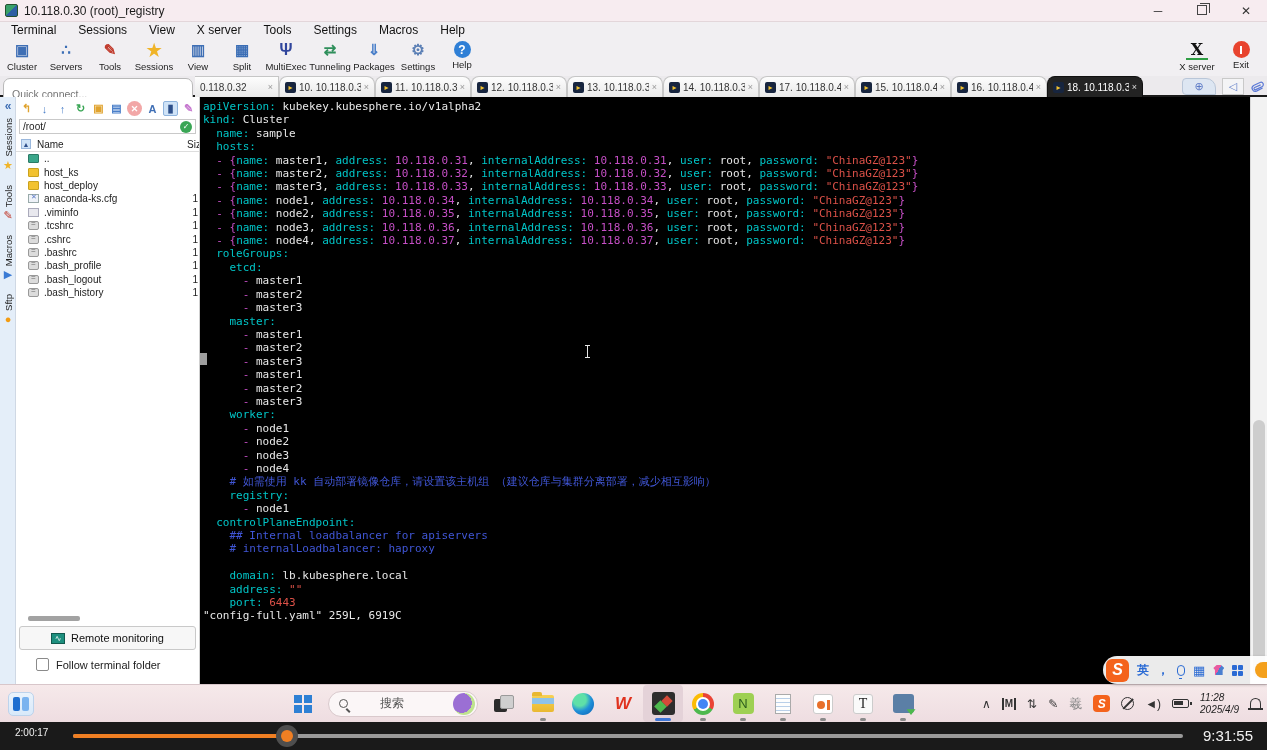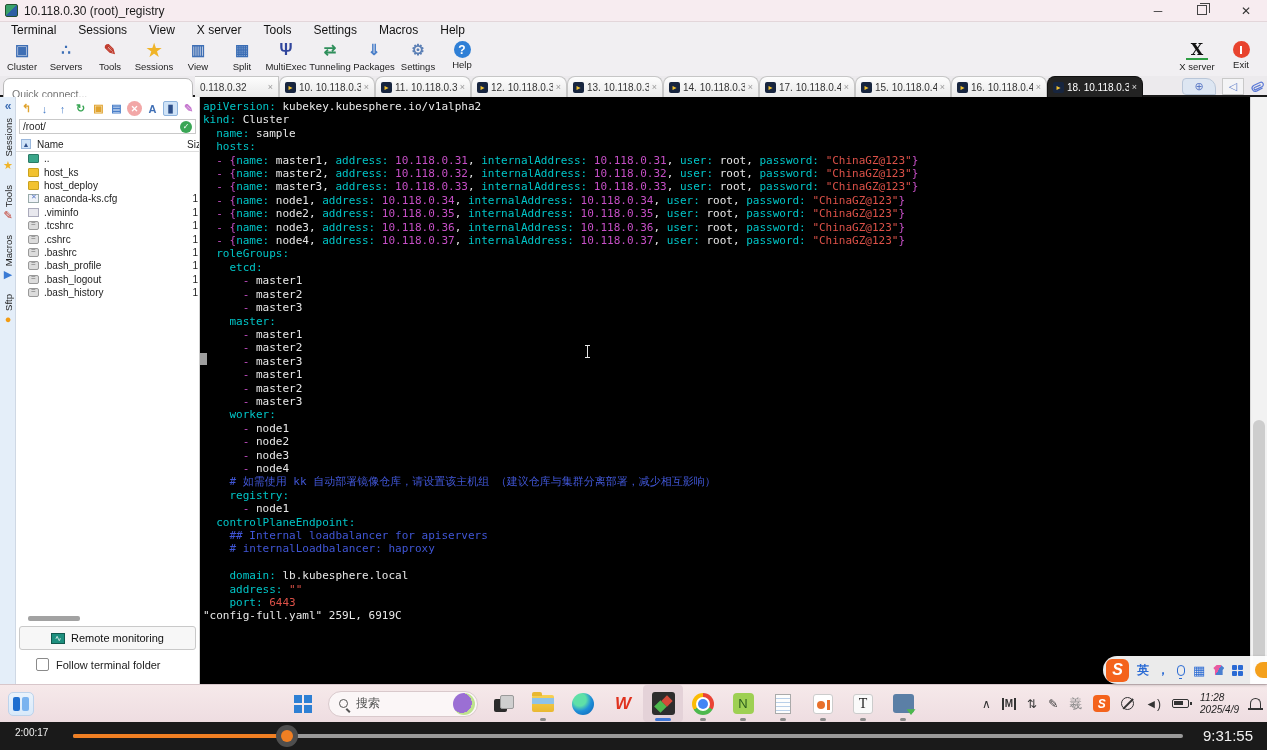--- a/index.html
+++ b/index.html
@@ -148,21 +148,21 @@
     position:relative;}
   .tb-slot.active { background:#e4d2d8; border-radius:4px;}
   .run::after { content:""; position:absolute; bottom:1px; left:17px; width:6px; height:3px;
     background:#8a8a8a; border-radius:2px;}
   .active-ind::after { content:""; position:absolute; bottom:1px; left:12px; width:16px; height:3px;
     background:#3f77d6; border-radius:2px;}
   #start-icon { width:18px; height:18px; background:#2e80d4; position:relative;}
   #start-icon::after{ content:""; position:absolute; left:0; top:8px; width:18px; height:2px; background:#f6e9ea;}
   #start-icon::before{ content:""; position:absolute; left:8px; top:0; width:2px; height:18px; background:#f6e9ea; z-index:1;}
   #searchbox { width:150px; height:26px; background:#fbf6f7; border:1px solid #d9c9cc;
-    border-radius:13px; display:flex; align-items:center; padding:0 2px 0 10px; margin:0 5px;}
+    border-radius:13px; display:flex; align-items:center; padding:0 2px 0 10px; margin:0 5px;gap:24px;}
   #mag { width:9px; height:9px; border:1.5px solid #555; border-radius:50%; position:relative; flex:none;}
   #mag::after{ content:""; position:absolute; left:7px; top:8px; width:5px; height:1.5px;
     background:#555; transform:rotate(45deg); transform-origin:0 0;}
   #search-text { font-size:12px; color:#555; margin-left:8px; flex:1;}
   #unicorn { width:22px; height:22px; border-radius:50%; flex:none;
     background:radial-gradient(circle at 40% 45%, #9b6fd4 0 55%, #bfe38f 56% 100%);}
   #taskview-icon { width:18px; height:18px; position:relative;}
   #taskview-icon::before{ content:""; position:absolute; left:0; top:4px; width:13px; height:13px;
     background:#2b2b2b; border-radius:2px;}
   #taskview-icon::after{ content:""; position:absolute; left:6px; top:0; width:12px; height:12px;

